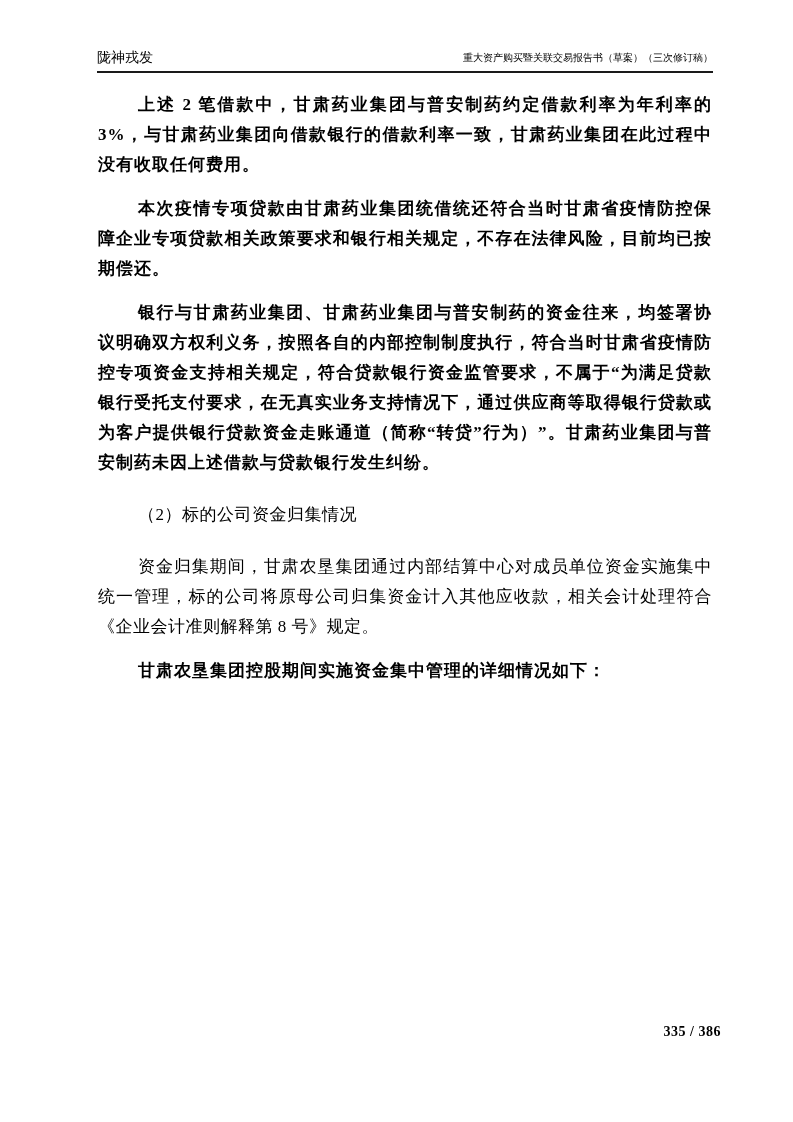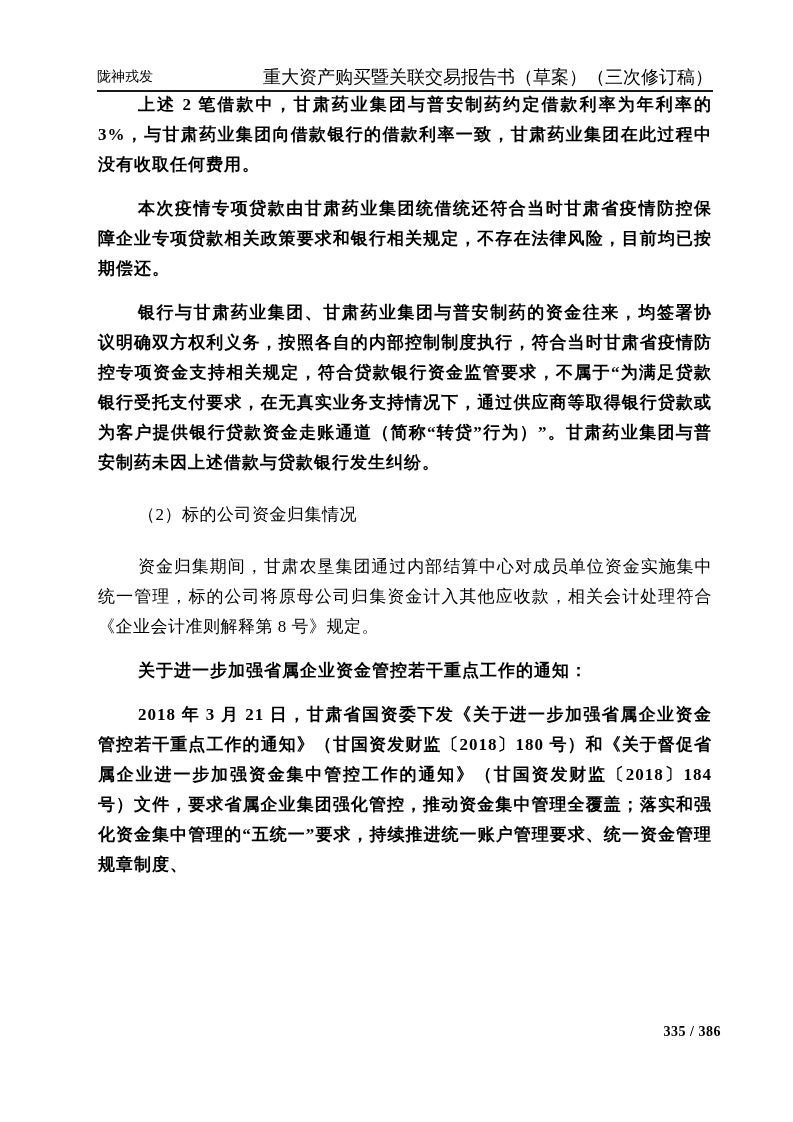--- a/index.html
+++ b/index.html
@@ -27,22 +27,21 @@
     border-bottom: 2px solid #1a1a1a;
     padding-bottom: 5px;
     font-size: 14px;
     line-height: 16px;
     white-space: nowrap;
   }
   .page-header .hdr-left {
     font-size: 14px;
   }
   .page-header .hdr-right {
-    font-size: 18px;
-    margin-top: 19px;
+    font-size: 10px;
   }
   .doc-body {
     position: absolute;
     left: 98px;
     top: 90px;
     width: 614px;
     font-family: Liberation Serif, serif;
   }
   .doc-body p {
     margin: 0 0 14px 0;
@@ -80,19 +79,18 @@
     <span class="hdr-right">重大资产购买暨关联交易报告书（草案）（三次修订稿）</span>
   </div>
 
   <div class="doc-body">
 
   <p class="kai-bold">上述 2 笔借款中，甘肃药业集团与普安制药约定借款利率为年利率的 3%，与甘肃药业集团向借款银行的借款利率一致，甘肃药业集团在此过程中没有收取任何费用。</p>
       <p class="kai-bold">本次疫情专项贷款由甘肃药业集团统借统还符合当时甘肃省疫情防控保障企业专项贷款相关政策要求和银行相关规定，不存在法律风险，目前均已按期偿还。</p>
       <p class="kai-bold">银行与甘肃药业集团、甘肃药业集团与普安制药的资金往来，均签署协议明确双方权利义务，按照各自的内部控制制度执行，符合当时甘肃省疫情防控专项资金支持相关规定，符合贷款银行资金监管要求，不属于“为满足贷款银行受托支付要求，在无真实业务支持情况下，通过供应商等取得银行贷款或为客户提供银行贷款资金走账通道（简称“转贷”行为）”。甘肃药业集团与普安制药未因上述借款与贷款银行发生纠纷。</p>
       <p class="song">（2）标的公司资金归集情况</p>
       <p class="song">资金归集期间，甘肃农垦集团通过内部结算中心对成员单位资金实施集中统一管理，标的公司将原母公司归集资金计入其他应收款，相关会计处理符合《企业会计准则解释第 8 号》规定。</p>
-      <p class="kai-bold">关于进一步加强省属企业资金管控若干重点工作的通知：</p>
-      <p class="kai-bold">2018 年 3 月 21 日，甘肃省国资委下发《关于进一步加强省属企业资金管控若干重点工作的通知》（甘国资发财监〔2018〕180 号）和《关于督促省属企业进一步加强资金集中管控工作的通知》（甘国资发财监〔2018〕184 号）文件，要求省属企业集团强化管控，推动资金集中管理全覆盖；落实和强化资金集中管理的“五统一”要求，持续推进统一账户管理要求、统一资金管理规章制度、</p>
+      <p class="kai-bold">甘肃农垦集团控股期间实施资金集中管理的详细情况如下：</p>
     </div>
 
   <div class="page-footer">335 / 386</div>
 
 </div>
 
 </body></html>

